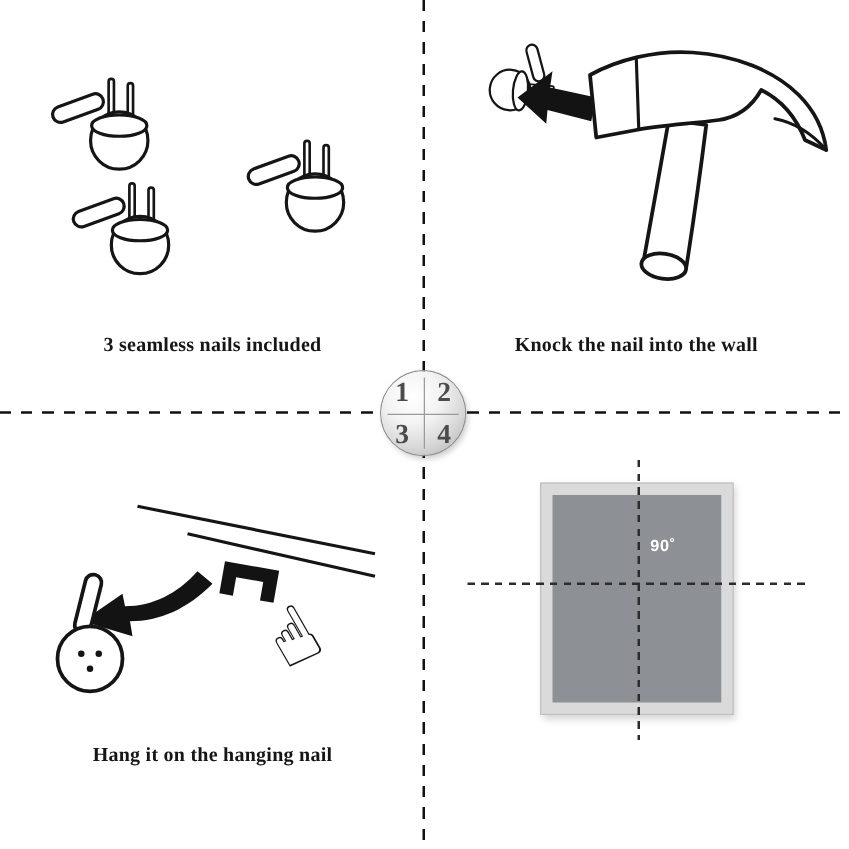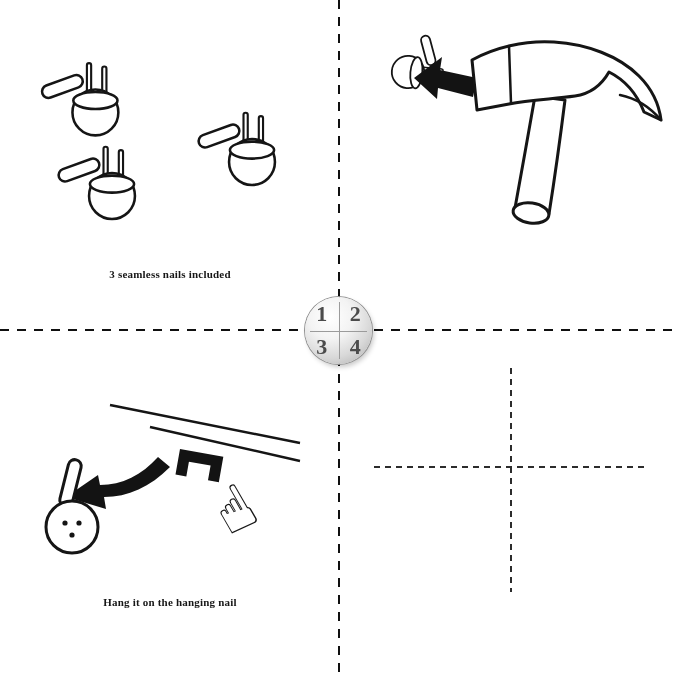--- a/index.html
+++ b/index.html
@@ -12,21 +12,21 @@
     position:absolute;left:0;top:329px;width:679px;height:2px;
     background:repeating-linear-gradient(90deg,#101010 0 9px,transparent 9px 17px);
   }
   .divider-v{
     position:absolute;left:338px;top:0;width:2px;height:679px;
     background:repeating-linear-gradient(180deg,#101010 0 9px,transparent 9px 17px);
   }
   
   .caption{
     position:absolute;width:330px;text-align:center;
-    font-size:11px;font-weight:700;color:#161616;letter-spacing:.2px;
+    font-size:16px;font-weight:700;color:#161616;letter-spacing:.2px;
   }
   .cap-1{left:5px;top:268px;}
   .cap-2{left:344px;top:268px;}
   .cap-3{left:5px;top:596px;}
   .cap-4{left:344px;top:596px;}
   
   .illus{position:absolute;}
   .illus-1{left:0;top:10px;}
   .illus-2{left:339px;top:0;}
   .illus-3{left:0;top:375px;}
@@ -130,24 +130,30 @@
     <path d="M150 52 L300 86" fill="none" stroke="#151515" stroke-width="2.5"></path>
     <path d="M0 0 H44 V26 H33 V11 H11 V26 H0 Z" transform="translate(180,74) rotate(10)" fill="#131313"></path>
     <path d="M170 92
              C150 112 128 122 104 122
              L106 134 L66 122 L98 100 L100 110
              C122 110 142 100 158 82 Z" fill="#131313"></path>
     <use href="#hookFront" transform="translate(20,82)"></use>
   </svg>
   <div class="hand">☝</div>
 
+  <div class="frame-outer">
+    <div class="frame-inner">
+      <span class="angle-label">90˚</span>
+    </div>
+  </div>
   <div class="crosshair-h"></div>
   <div class="crosshair-v"></div>
 
   <div class="caption cap-1">3 seamless nails included</div>
+  <div class="caption cap-2">Knock the nail into the wall</div>
   <div class="caption cap-3">Hang it on the hanging nail</div>
 
   <div class="badge">
     <div class="badge-grid">
       <div class="badge-num">1</div>
       <div class="badge-num">2</div>
       <div class="badge-num">3</div>
       <div class="badge-num">4</div>
     </div>
     <div class="cross-v"></div>

